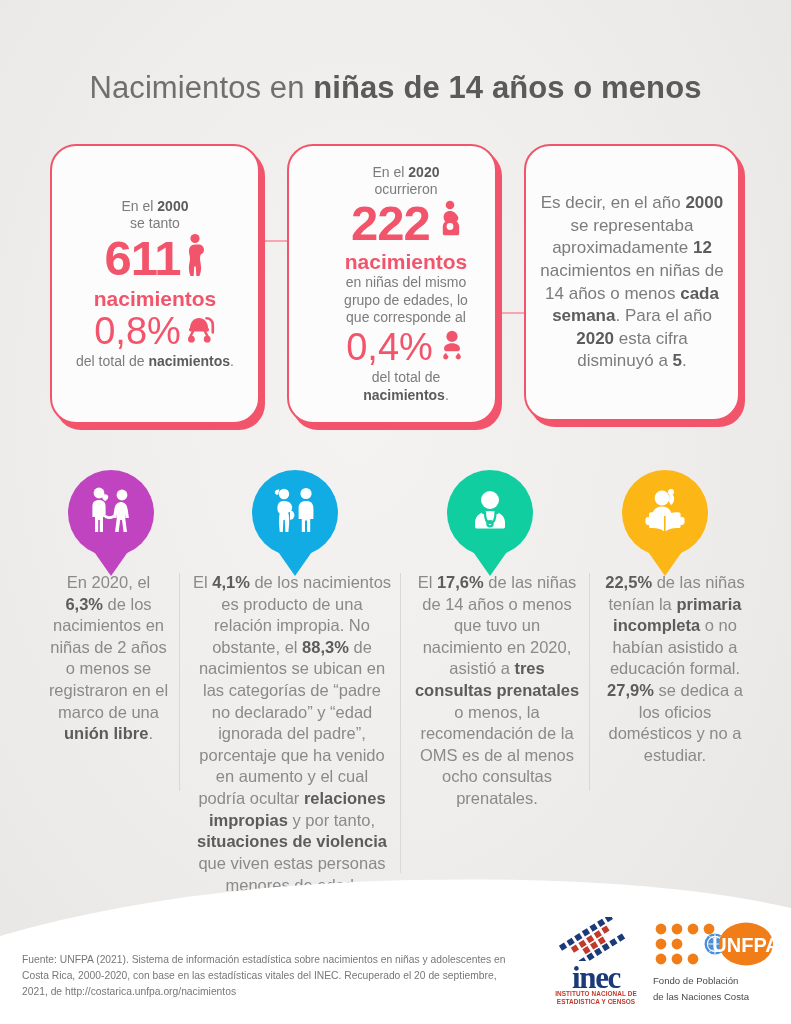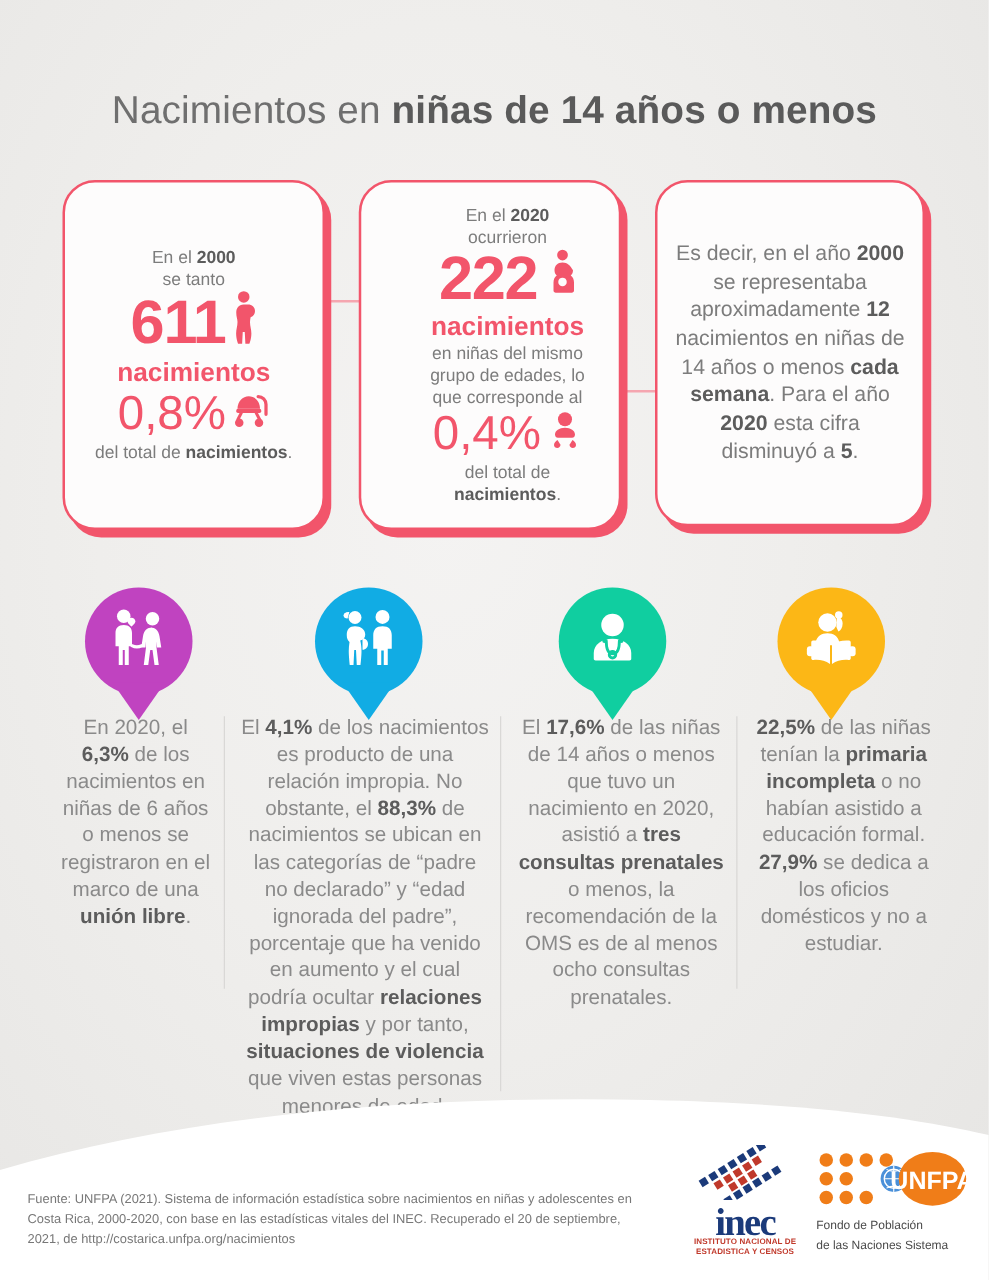--- a/index.html
+++ b/index.html
@@ -231,21 +231,21 @@
       <rect x="39" y="30" width="5.5" height="8" rx="2.4" fill="#fff"></rect>
     </svg>
   </span>
 </div>
 
 <div class="divider" style="left:179px; top:573px; height:218px;"></div>
 <div class="divider" style="left:400px; top:573px; height:300px;"></div>
 <div class="divider" style="left:589px; top:573px; height:218px;"></div>
 
 <div id="cols">
-  <div class="col" id="col1"><span>En 2020, el </span><b>6,3%</b><span> de los nacimientos en niñas de 6 años o menos se registraron en el marco de una </span><b>unión libre</b><span>.</span></div>
+  <div class="col" id="col1"><span>En 2020, el </span><b>6,3%</b><span> de los nacimientos en niñas de 2 años o menos se registraron en el marco de una </span><b>unión libre</b><span>.</span></div>
   <div class="col" id="col2"><span>El </span><b>4,1%</b><span> de los nacimientos es producto de una relación impropia. No obstante, el </span><b>88,3%</b><span> de nacimientos se ubican en las categorías de “padre no declarado” y “edad ignorada del padre”, porcentaje que ha venido en aumento y el cual podría ocultar </span><b>relaciones impropias</b><span> y por tanto, </span><b>situaciones de violencia</b><span> que viven estas personas menores de edad.</span></div>
   <div class="col" id="col3"><span>El </span><b>17,6%</b><span> de las niñas de 14 años o menos que tuvo un nacimiento en 2020, asistió a </span><b>tres consultas prenatales</b><span> o menos, la recomendación de la OMS es de al menos ocho consultas prenatales.</span></div>
   <div class="col" id="col4"><b>22,5%</b><span> de las niñas tenían la </span><b>primaria incompleta</b><span> o no habían asistido a educación formal. </span><b>27,9%</b><span> se dedica a los oficios domésticos y no a estudiar.</span></div>
 </div>
 
 <svg id="wave" viewBox="0 0 791 150" preserveAspectRatio="none">
   <path d="M0,62 C150,18 330,2 520,6 C650,9 730,20 791,34 L791,150 L0,150 Z" fill="#ffffff"></path>
 </svg>
 
 <div id="source">Fuente: UNFPA (2021). Sistema de información estadística sobre nacimientos en niñas y adolescentes en Costa Rica, 2000-2020, con base en las estadísticas vitales del INEC. Recuperado el 20 de septiembre, 2021, de http://costarica.unfpa.org/nacimientos</div>
@@ -301,15 +301,15 @@
           <circle cx="24" cy="37" r="5.4"></circle>
           <circle cx="40" cy="37" r="5.4"></circle>
       </g>
       <circle cx="62" cy="22" r="10.5" fill="#4a90d9"></circle>
       <circle cx="62" cy="22" r="7.6" fill="none" stroke="#fff" stroke-width="1.1"></circle>
       <path d="M54.4 22h15.2M62 11.5v21M56.2 14.5c3.6 2 8 2 11.6 0M56.2 29.5c3.6-2 8-2 11.6 0" stroke="#fff" stroke-width="0.9" fill="none"></path>
       <ellipse cx="93" cy="22" rx="27" ry="21.5" fill="#f07d18"></ellipse>
       <text x="93" y="30" font-family="Liberation Sans, sans-serif" font-size="20" font-weight="bold" fill="#fff" text-anchor="middle">UNFPA</text>
     </svg>
     <div class="unfpa-caption">Fondo de Población</div>
-    <div class="unfpa-caption">de las Naciones Sistema</div>
+    <div class="unfpa-caption">de las Naciones Costa</div>
   </div>
 </div>
 
 </body></html>

